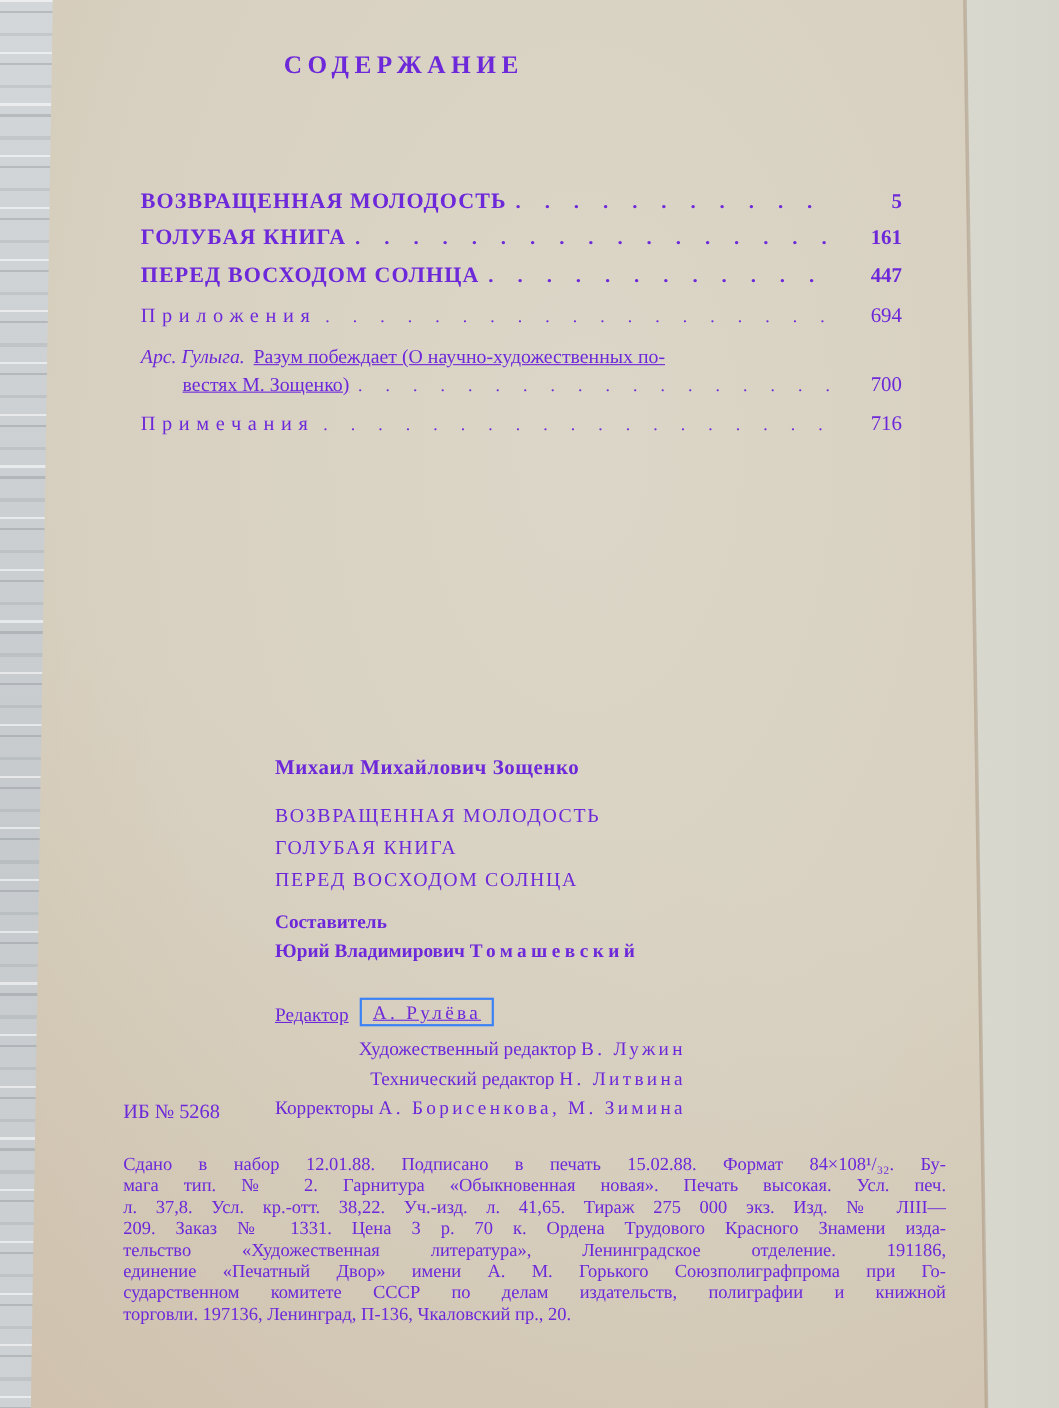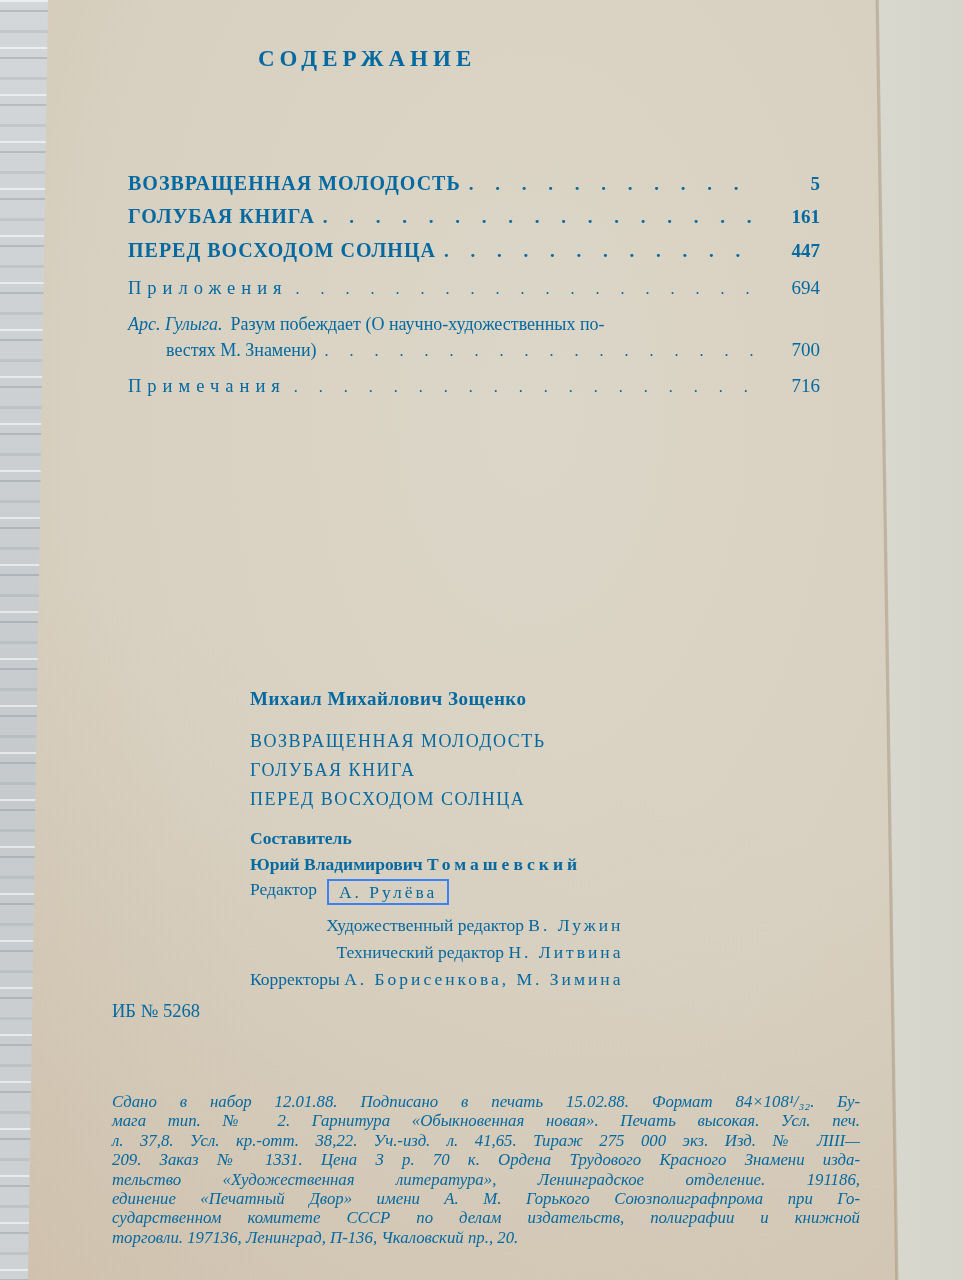--- a/index.html
+++ b/index.html
@@ -28,57 +28,57 @@
     clip-path:polygon(4.98% 0, 91.07% 0, 93.15% 100%, 2.91% 100%);
     background:
       linear-gradient(200deg, rgba(0,0,0,0) 55%, rgba(196,170,148,.22) 100%),
       radial-gradient(ellipse at 55% 32%, #dcd6c8 0%, #d8d1c1 55%, #d2c7b4 100%);
   }
   .page-edge{
     position:absolute;inset:0;
     clip-path:polygon(90.92% 0, 91.26% 0, 93.30% 100%, 92.96% 100%);
     background:rgba(152,126,100,.38);
   }
-  .content{position:absolute;inset:0;color:#0369a1;}
+  .content{position:absolute;inset:0;color:#6d28d9;}
 
   .contents-title{position:absolute;left:258px;top:46px;
     font-size:23px;font-weight:bold;letter-spacing:5px;}
 
   .toc{position:absolute;left:128px;top:172px;width:692px;}
   .trow{display:flex;align-items:baseline;line-height:23px;}
   .t{white-space:nowrap;}
   .caps{font-weight:bold;font-size:20px;letter-spacing:1px;}
   .spaced{font-size:18.5px;letter-spacing:6px;}
-  .plain{font-size:18px;}
+  .plain{font-size:18px;text-decoration:underline;}
   .ital{font-style:italic;font-size:18px;}
   .leader{flex:1;overflow:hidden;white-space:nowrap;margin:0 8px;}
   .leader::after{content:". . . . . . . . . . . . . . . . . . . . . . . . . . . . . .";
     word-spacing:13px;letter-spacing:2px;}
   .bold-leader::after{font-weight:bold;font-size:19px;}
   .pg{width:56px;text-align:right;font-size:19px;flex:none;}
   .pgb{font-weight:bold;}
   .mb9{margin-bottom:9px}.mb10{margin-bottom:10px}.mb13{margin-bottom:13px}
   .mb2{margin-bottom:2px}.mb12{margin-bottom:12px}
   .indent{padding-left:38px;}
 
   .imprint{position:absolute;left:250px;top:688px;font-size:17.5px;}
   .imp-author{font-weight:bold;font-size:19px;margin-bottom:17px;letter-spacing:.5px;}
   .btitle{font-size:18px;letter-spacing:1.5px;line-height:29px;}
   .compiler-label{font-weight:bold;margin-top:11px;line-height:26px;}
   .compiler-name{font-weight:bold;line-height:26px;}
   .ls4{letter-spacing:4px;margin-top:25px;}
-  .editor-row{margin-top:2px;margin-bottom:7px;display:flex;align-items:flex-start;}
+  .editor-row{margin-top:30px;margin-bottom:7px;display:flex;align-items:flex-end;text-decoration:underline;}
   .editor-box{border:2px solid #3b82f6;padding:1px 10px 0 10px;margin-left:10px;letter-spacing:3px;}
   .credit{line-height:27px;text-align:right;}
   .nm{letter-spacing:3px;}
 
   .ib{position:absolute;left:112px;top:1001px;font-size:18.5px;}
 
-  .colophon{position:absolute;left:112px;top:1092px;width:748px;
-    font-size:16.8px;line-height:19.4px;font-style:italic;}
+  .colophon{position:absolute;left:112px;top:1049px;width:748px;
+    font-size:16.8px;line-height:19.4px;}
   .cl{text-align:justify;text-align-last:justify;}
   .cl-last{text-align-last:left;}
 </style>
 </head>
 <body>
 
 <div class="underpage"></div>
 <div class="page"></div>
 <div class="page-edge"></div>
 
@@ -105,21 +105,21 @@
     <div class="trow mb13">
       <span class="t spaced">Приложения</span>
       <span class="leader"></span>
       <span class="pg">694</span>
     </div>
     <div class="trow mb2">
       <span class="t ital">Арс. Гулыга.</span>
       <span class="t plain" style="margin-left:8px">Разум побеждает (О научно-художественных по-</span>
     </div>
     <div class="trow mb12">
-      <span class="t plain indent">вестях М. Знамени)</span>
+      <span class="t plain indent">вестях М. Зощенко)</span>
       <span class="leader"></span>
       <span class="pg">700</span>
     </div>
     <div class="trow">
       <span class="t spaced">Примечания</span>
       <span class="leader"></span>
       <span class="pg">716</span>
     </div>
   </div>
 

